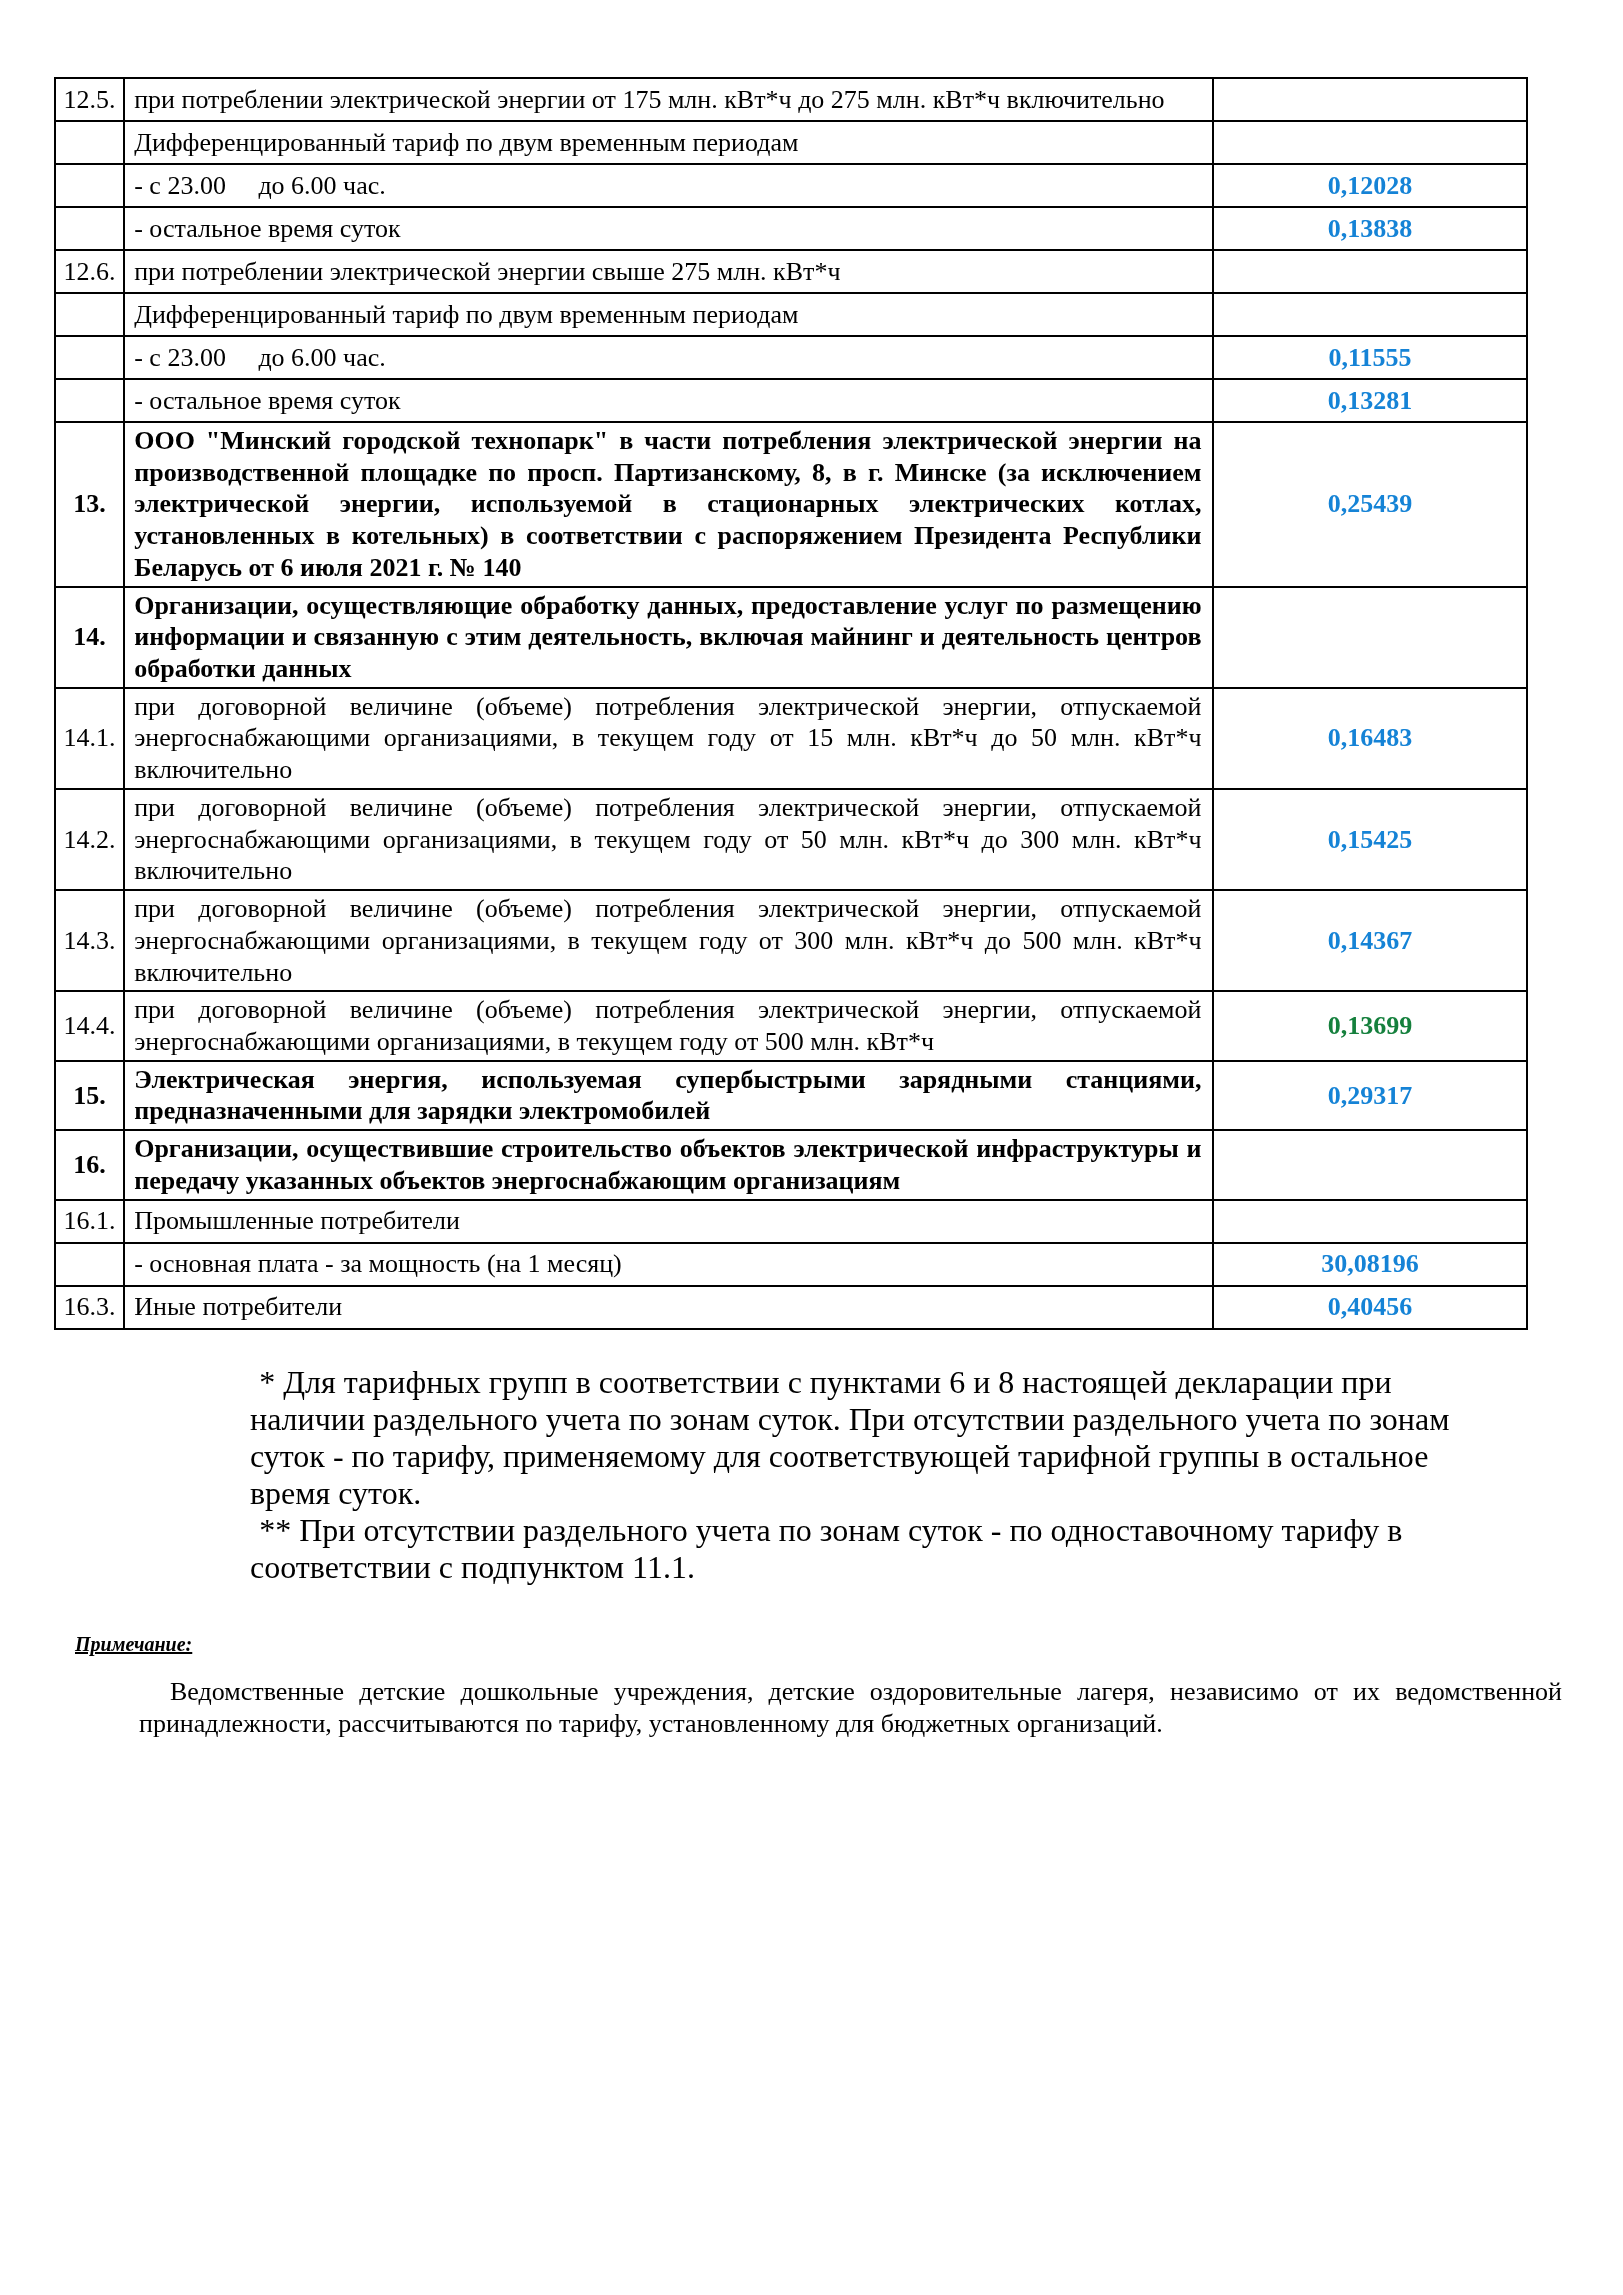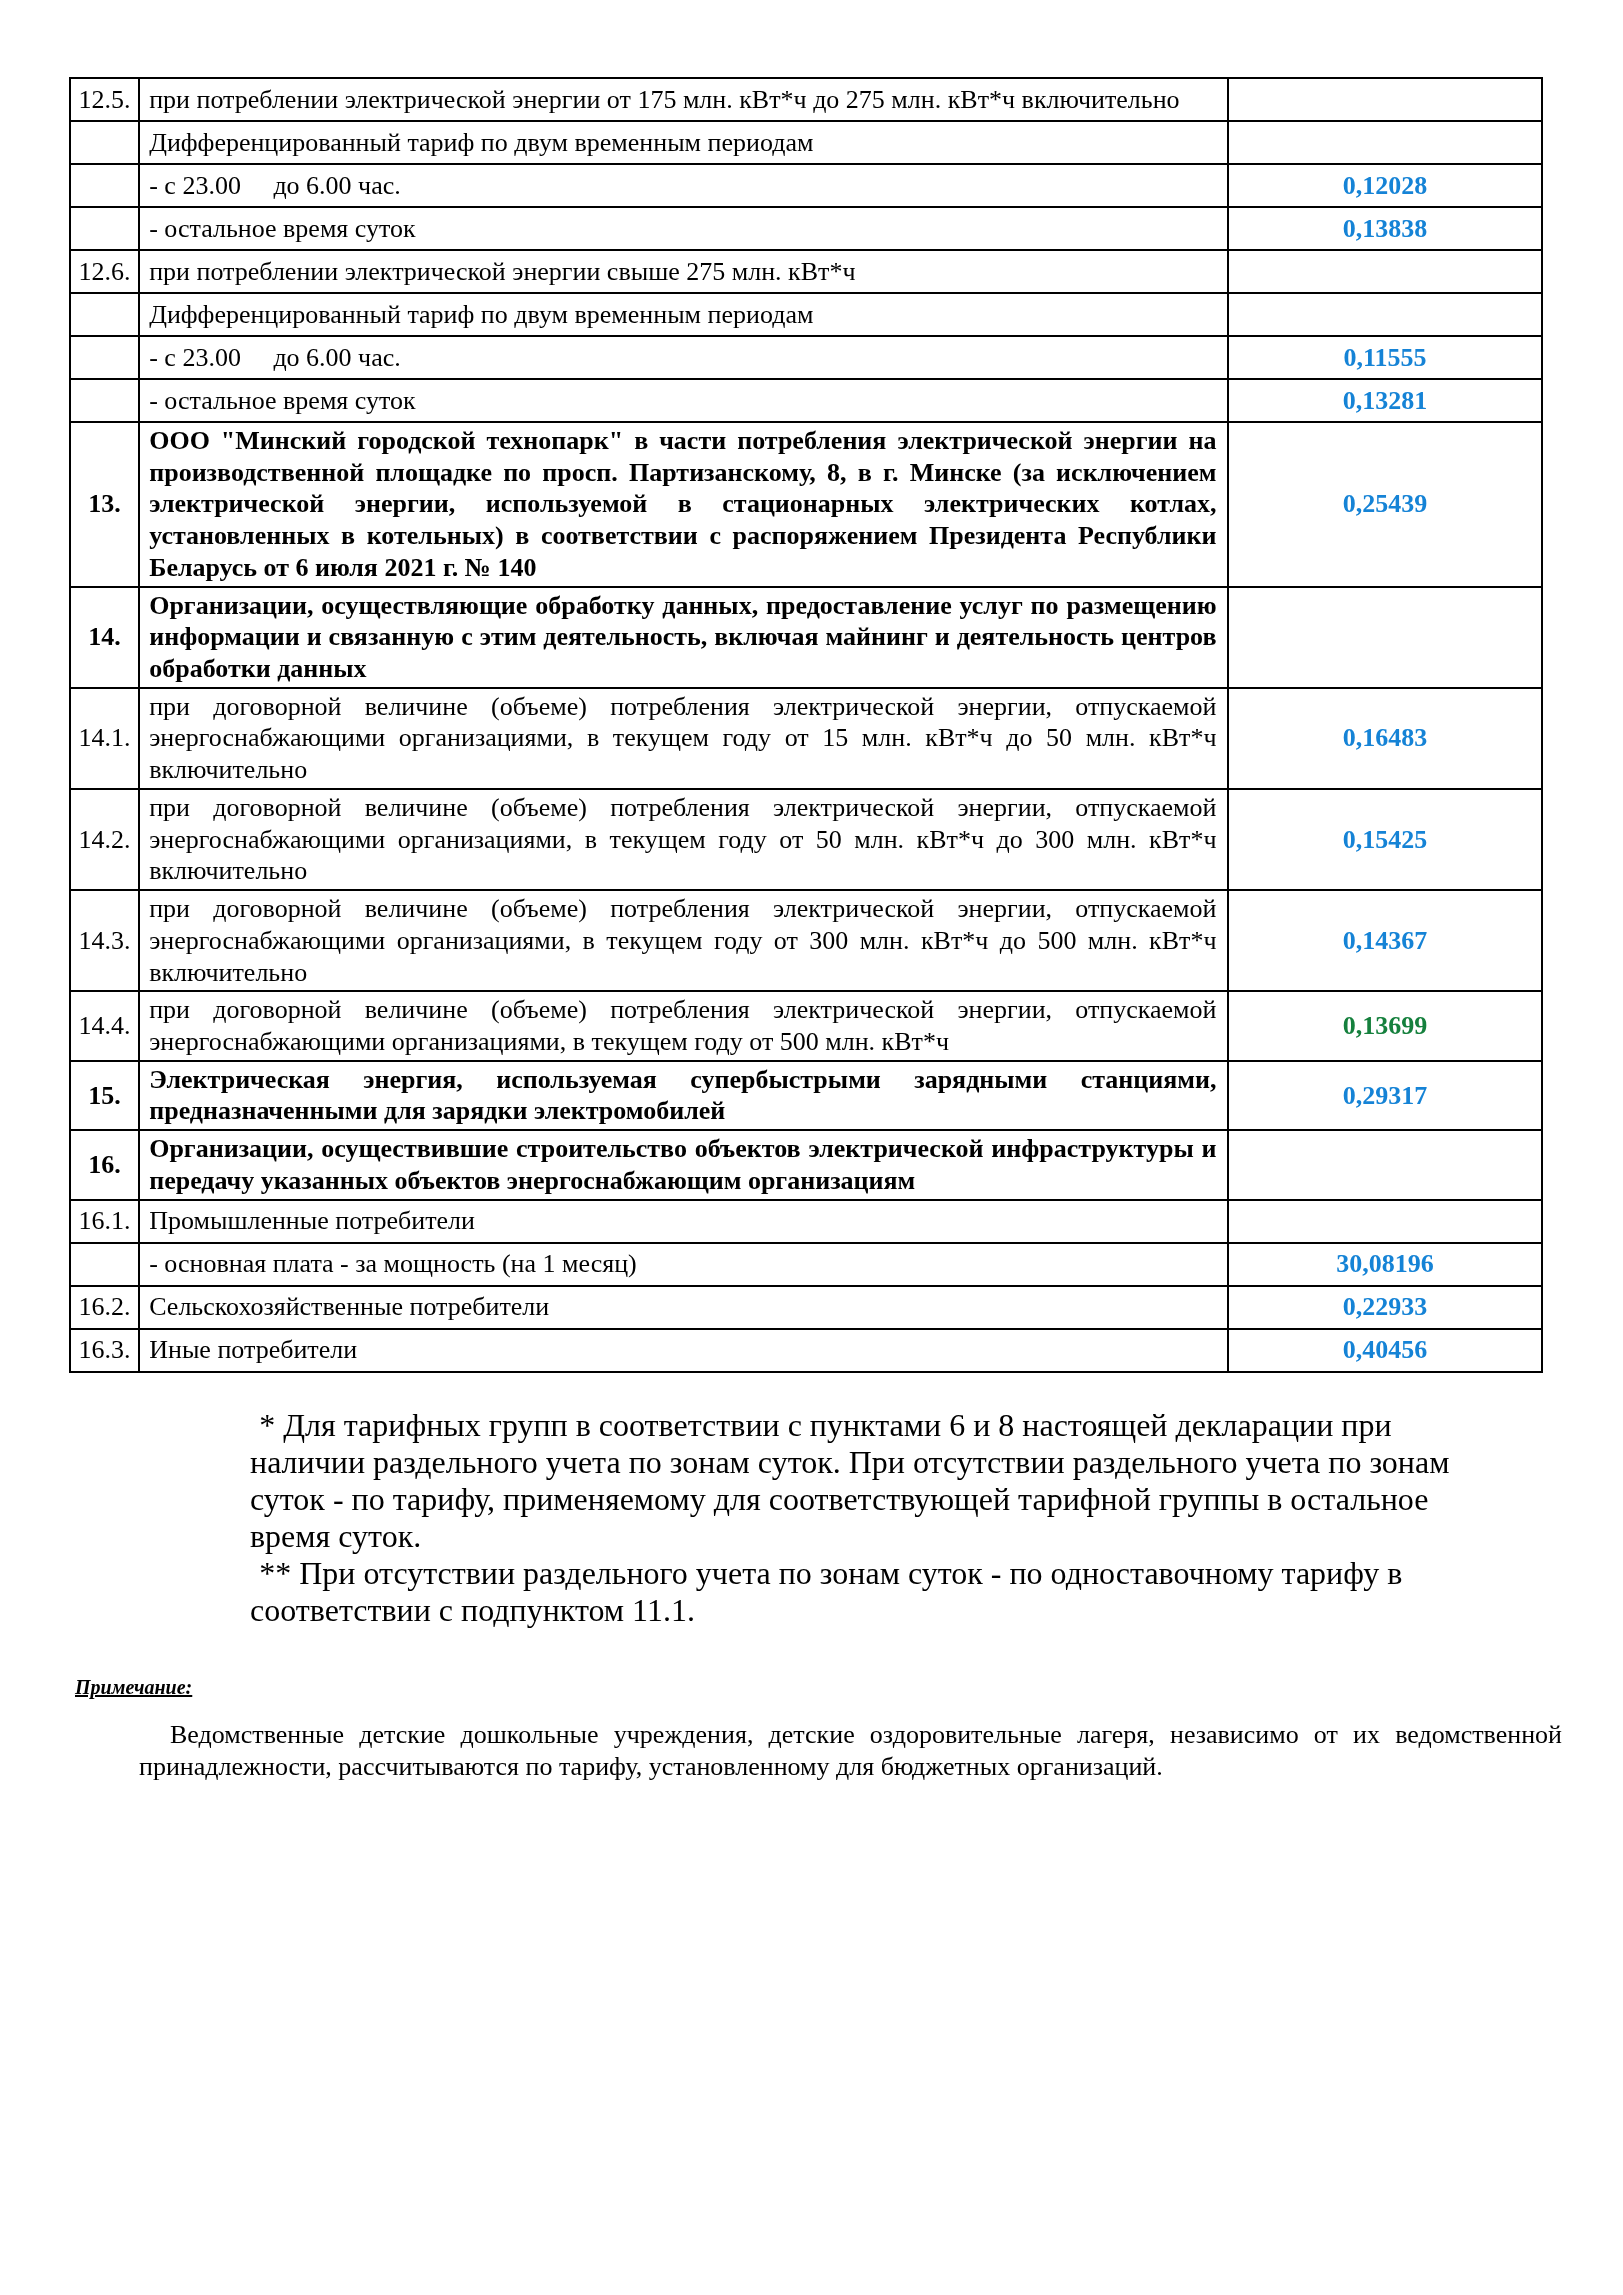--- a/index.html
+++ b/index.html
@@ -6,21 +6,21 @@
   .page{
     position:relative;
     width:1623px;height:2295px;
     background:#ffffff;
     overflow:hidden;
     font-family:"Liberation Serif","DejaVu Serif",serif;
     color:#000;
   }
   .content{padding-top:77px;}
   table.tariff{
-    margin-left:69px;
+    margin-left:54px;
     width:1472px;
     table-layout:fixed;
     border-collapse:collapse;
   }
   table.tariff col.c-num{width:69px;}
   table.tariff col.c-desc{width:1089px;}
   table.tariff col.c-val{width:314px;}
   table.tariff td{
     border:2.6px solid #000;
     vertical-align:middle;
@@ -160,25 +160,20 @@
             <td class="num">16.1.</td>
             <td class="desc">Промышленные потребители</td>
             <td class="val" style="color: rgb(21, 131, 214);"></td>
           </tr>
           <tr>
             <td class="num"></td>
             <td class="desc">- основная плата - за мощность (на 1 месяц)</td>
             <td class="val" style="color: rgb(21, 131, 214);">30,08196</td>
           </tr>
           <tr>
-            <td class="num">16.2.</td>
-            <td class="desc">Сельскохозяйственные потребители</td>
-            <td class="val" style="color: rgb(21, 131, 214);">0,22933</td>
-          </tr>
-          <tr>
             <td class="num">16.3.</td>
             <td class="desc">Иные потребители</td>
             <td class="val" style="color: rgb(21, 131, 214);">0,40456</td>
           </tr>
         </tbody>
     </table>
 
     <div class="footnotes">
       <p>* Для тарифных групп в соответствии с пунктами 6 и 8 настоящей декларации при наличии раздельного учета по зонам суток. При отсутствии раздельного учета по зонам суток - по тарифу, применяемому для соответствующей тарифной группы в остальное время суток.</p>
       <p>** При отсутствии раздельного учета по зонам суток - по одноставочному тарифу в соответствии с подпунктом 11.1.</p>

